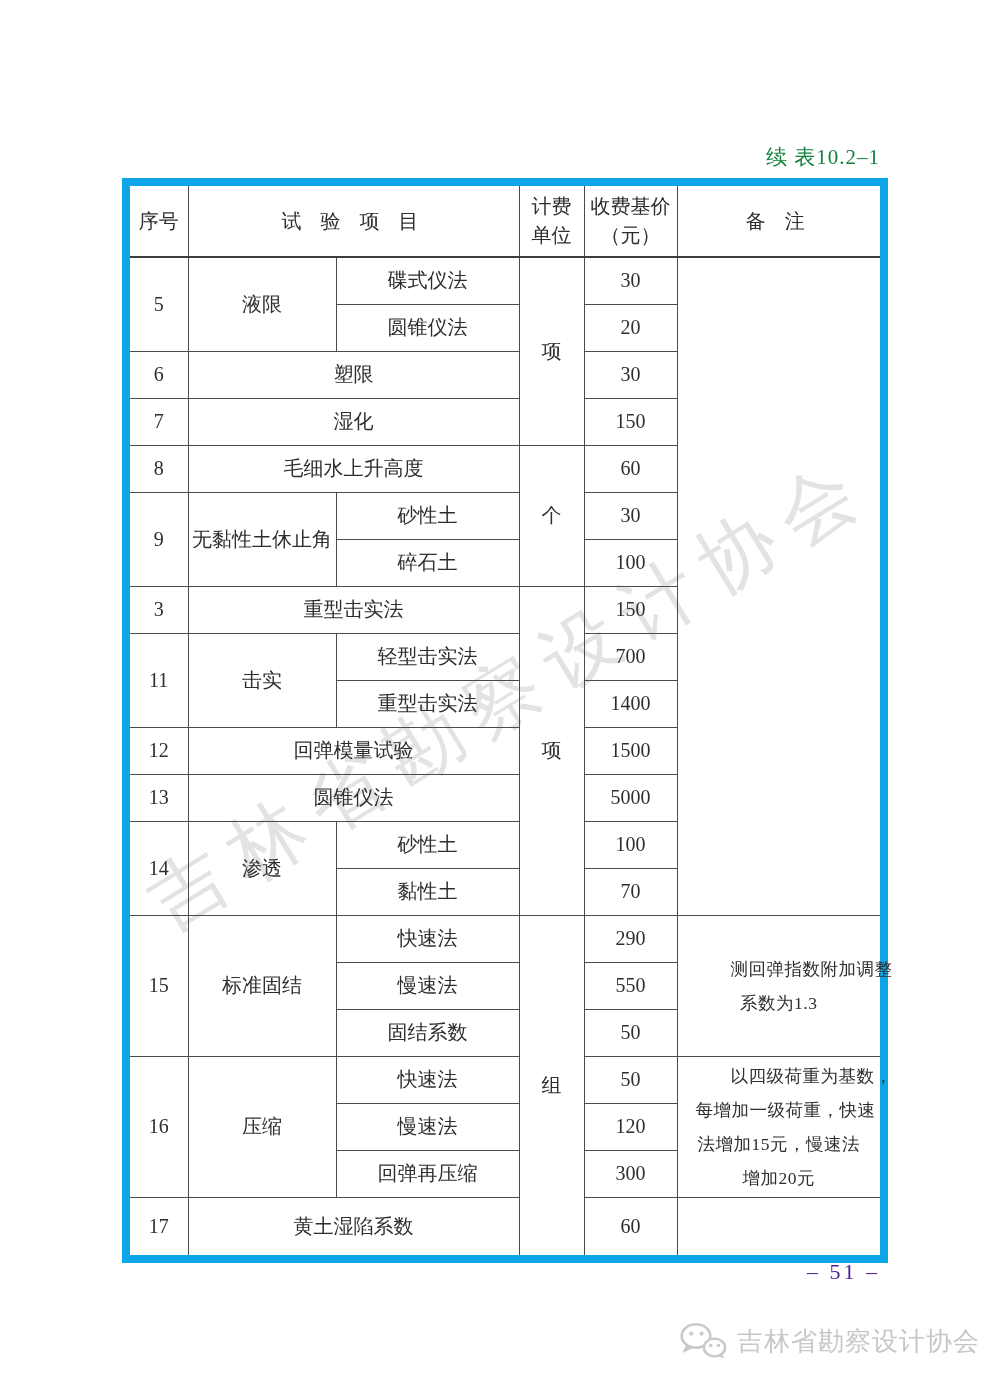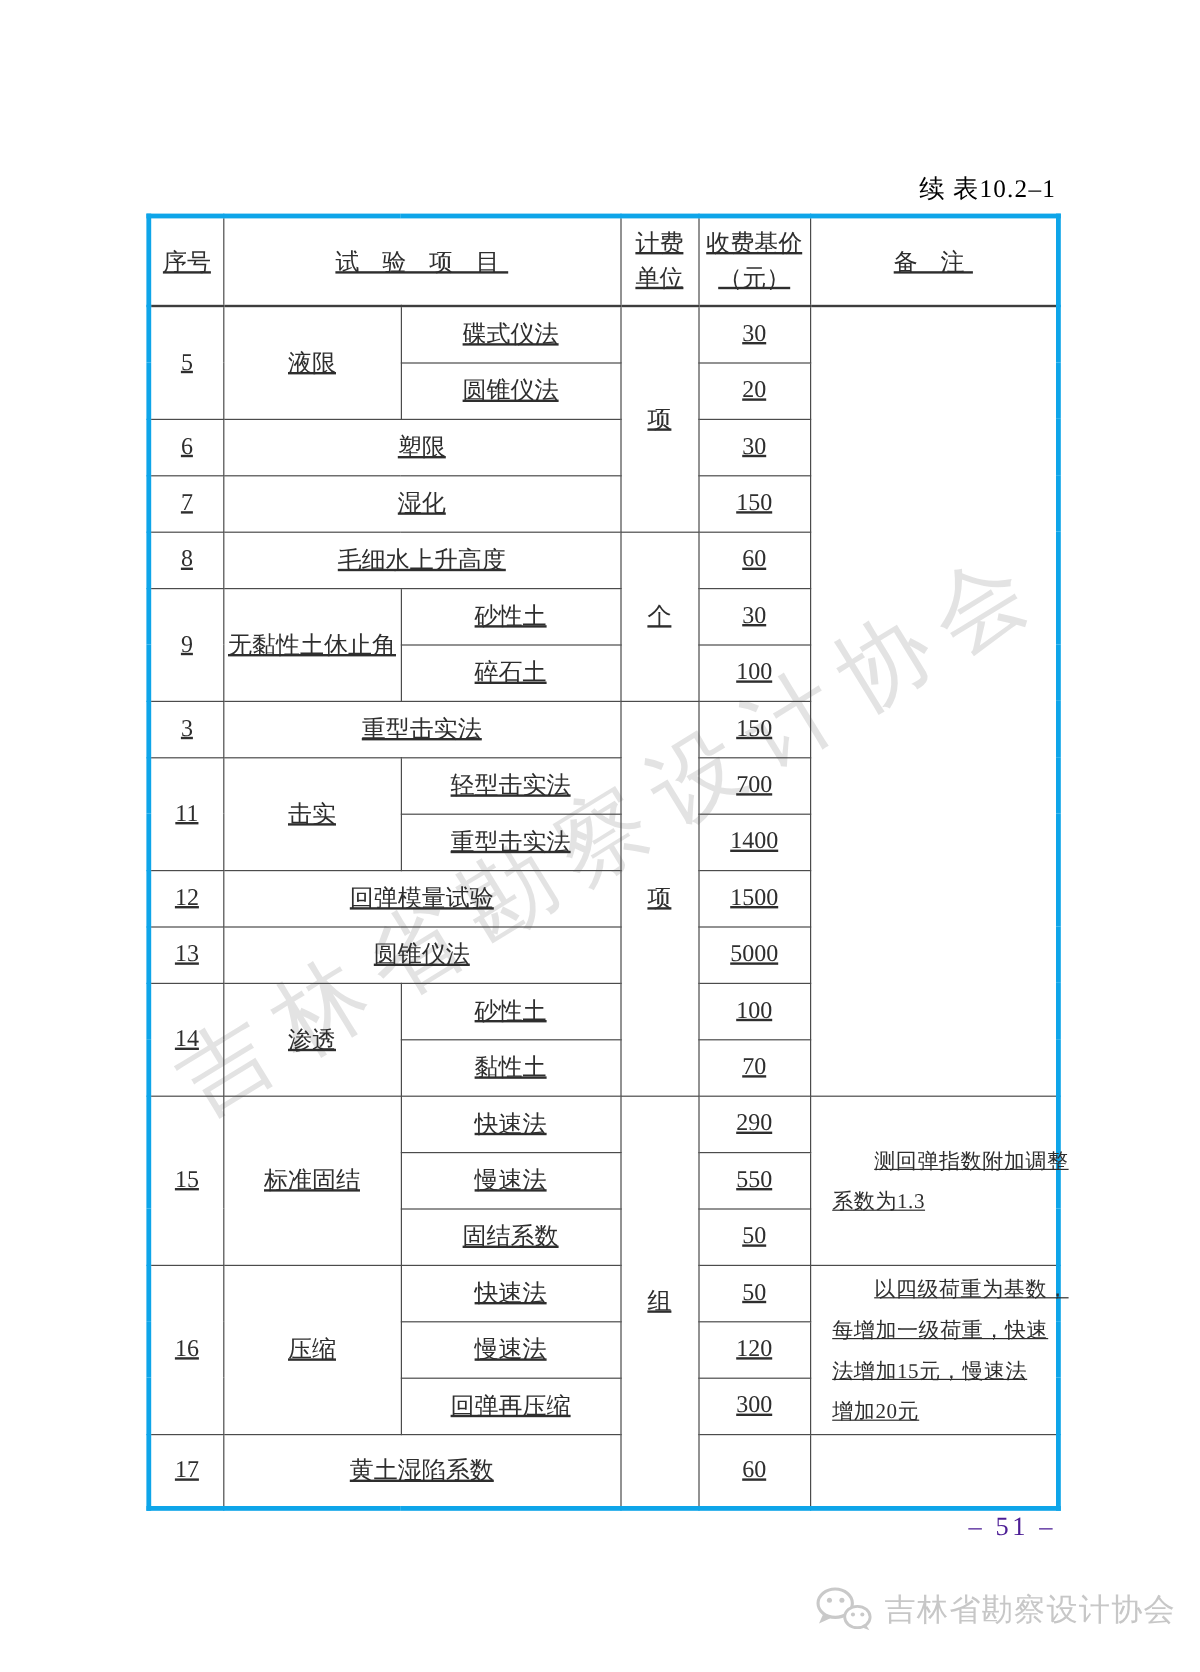--- a/index.html
+++ b/index.html
@@ -2,45 +2,44 @@
 <html><head>
 <meta charset="utf-8">
 <style>
   html,body { margin:0; padding:0; background:#ffffff; }
   .page {
     position:relative; width:1000px; height:1393px; background:#ffffff;
     font-family:"Liberation Serif","DejaVu Serif",serif; color:#2e2e2e; overflow:hidden;
   }
   .caption {
     position:absolute; top:143px; right:120px; font-size:21px; letter-spacing:1px;
-    color:#000000;
+    color:#15803d;
   }
   .watermark {
     position:absolute; left:96px; top:657px; width:812px; height:80px;
     font-size:76px; line-height:80px; letter-spacing:16px; white-space:nowrap;
     color:rgba(70,70,70,0.15); transform:rotate(-31.5deg); transform-origin:50% 50%;
     z-index:1; pointer-events:none;
   }
   table.fee-table {
     position:absolute; top:178px; left:122px; width:758px; z-index:2;
     border-collapse:collapse; table-layout:fixed; background:transparent;
-    border:4px solid #0ea5e9;
-    text-decoration:underline;
+    border:8px solid #0ea5e9;
   }
   .fee-table th, .fee-table td {
     border:1px solid #4b4b4b; padding:0; text-align:center; vertical-align:middle;
     font-size:20px; font-weight:normal; color:#2e2e2e; background:transparent;
   }
   .fee-table thead th { border-bottom:2px solid #3d3d3d; }
   .fee-table thead tr { height:75px; }
   .fee-table tbody tr { height:47px; }
   .fee-table tbody tr.row-last { height:62px; }
   th.item-h, th.remark-h { letter-spacing:7px;margin-left:16px; }
   .hline { line-height:29px; }
-  td.remark-cell { text-align:left; padding:0 18px; }
+  td.remark-cell { text-align:center; padding:0 18px; }
   .rl { font-size:17.5px; line-height:34px; letter-spacing:0.5px; white-space:nowrap; }
   .rl.indent { text-indent:2em; }
   .pageno {
     position:absolute; top:1259px; right:120px; font-size:22px; letter-spacing:3px; color:#4c1d95;
   }
   .footer {
     position:absolute; top:1322px; right:20px; display:flex; align-items:center; gap:9px;
     color:#c7c7c7;
   }
   .footer-text { font-size:26px; letter-spacing:1px; color:#c7c7c7; }

